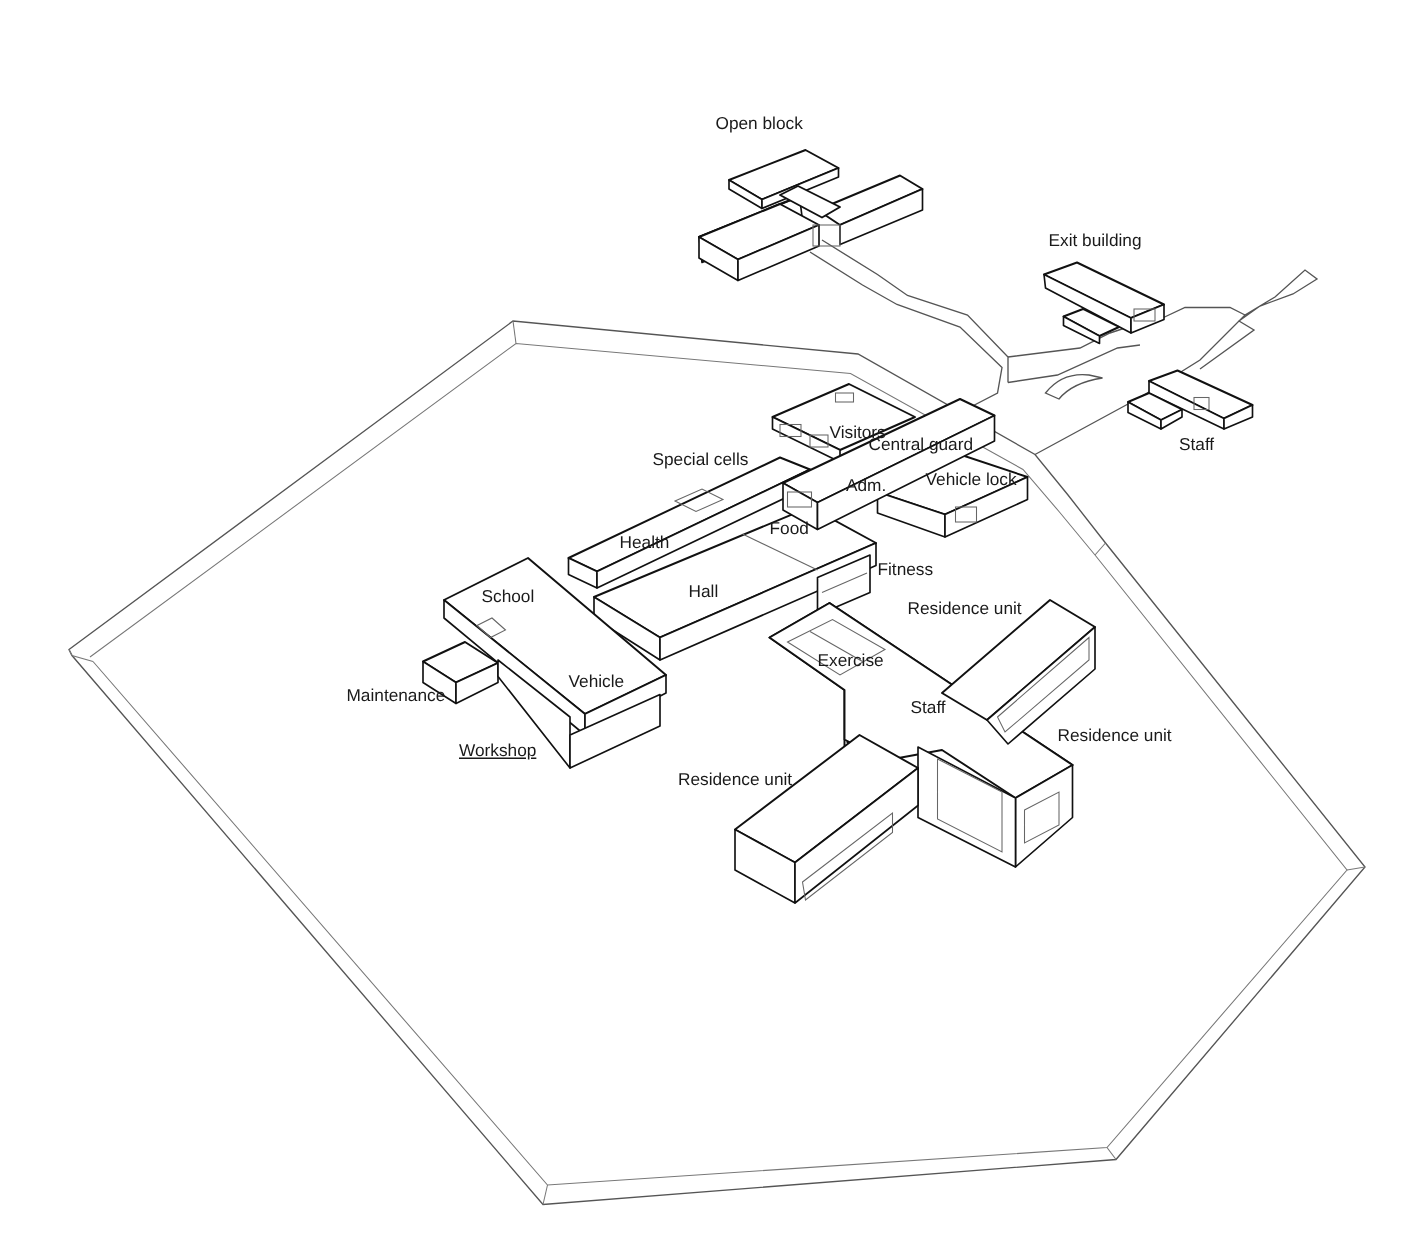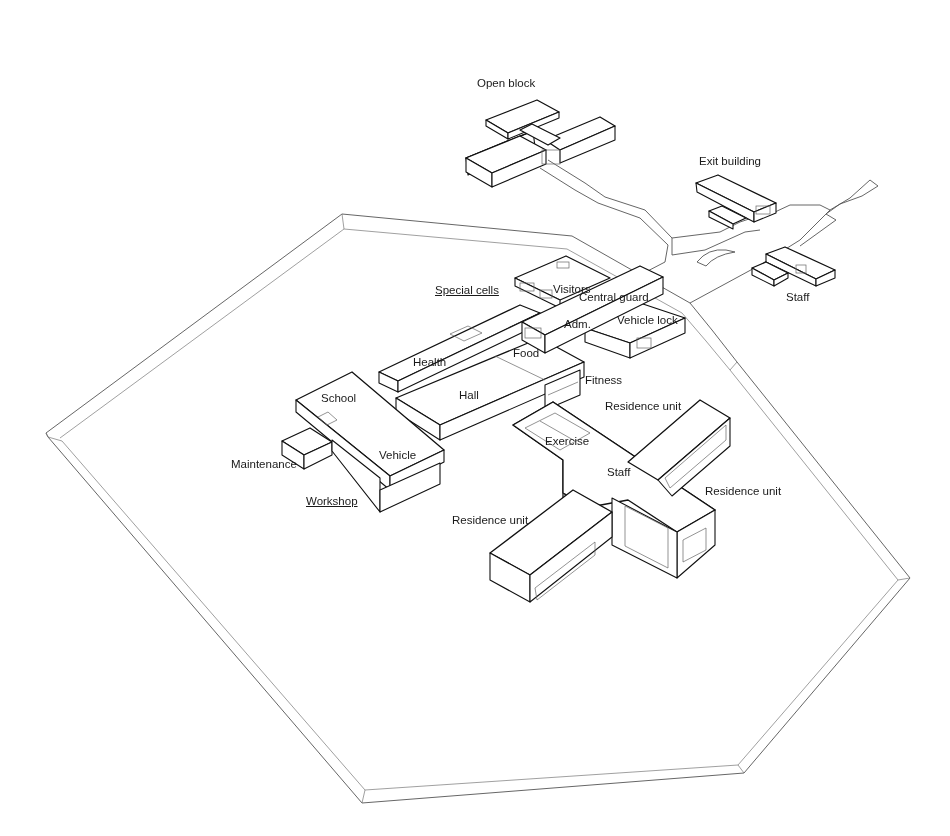--- a/index.html
+++ b/index.html
@@ -158,21 +158,21 @@
     <polygon class="inner" points="535,588 595,542 595,555 537,600"></polygon>
   </g>
 </svg>
 
 <div class="lbl" style="left:477px;top:78px;">Open block</div>
 <div class="lbl" style="left:699px;top:156px;">Exit building</div>
 <div class="lbl" style="left:786px;top:292px;">Staff</div>
 
 <div class="lbl" style="left:553px;top:272px;margin-top:12px;">Visitors</div>
 <div class="lbl" style="left:579px;top:292px;">Central guard</div>
-<div class="lbl" style="left:435px;top:285px;text-decoration:underline;">Special cells</div>
+<div class="lbl" style="left:435px;top:302px;">Special cells</div>
 <div class="lbl" style="left:564px;top:319px;">Adm.</div>
 <div class="lbl" style="left:617px;top:315px;">Vehicle lock</div>
 <div class="lbl" style="left:513px;top:348px;">Food</div>
 <div class="lbl" style="left:413px;top:357px;">Health</div>
 <div class="lbl" style="left:585px;top:375px;">Fitness</div>
 <div class="lbl" style="left:459px;top:390px;">Hall</div>
 <div class="lbl" style="left:321px;top:393px;">School</div>
 <div class="lbl" style="left:605px;top:401px;">Residence unit</div>
 <div class="lbl" style="left:545px;top:436px;text-align:right;">Exercise</div>
 <div class="lbl" style="left:379px;top:450px;">Vehicle</div>

